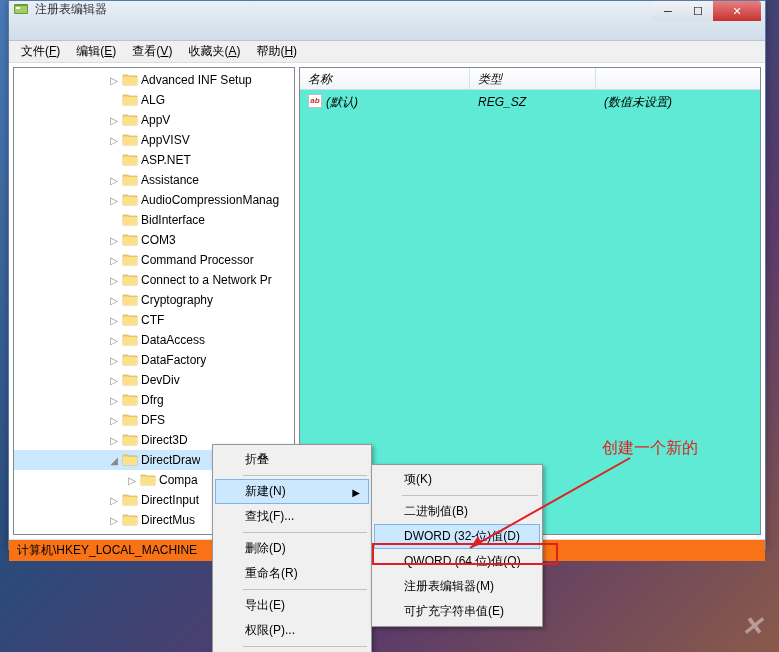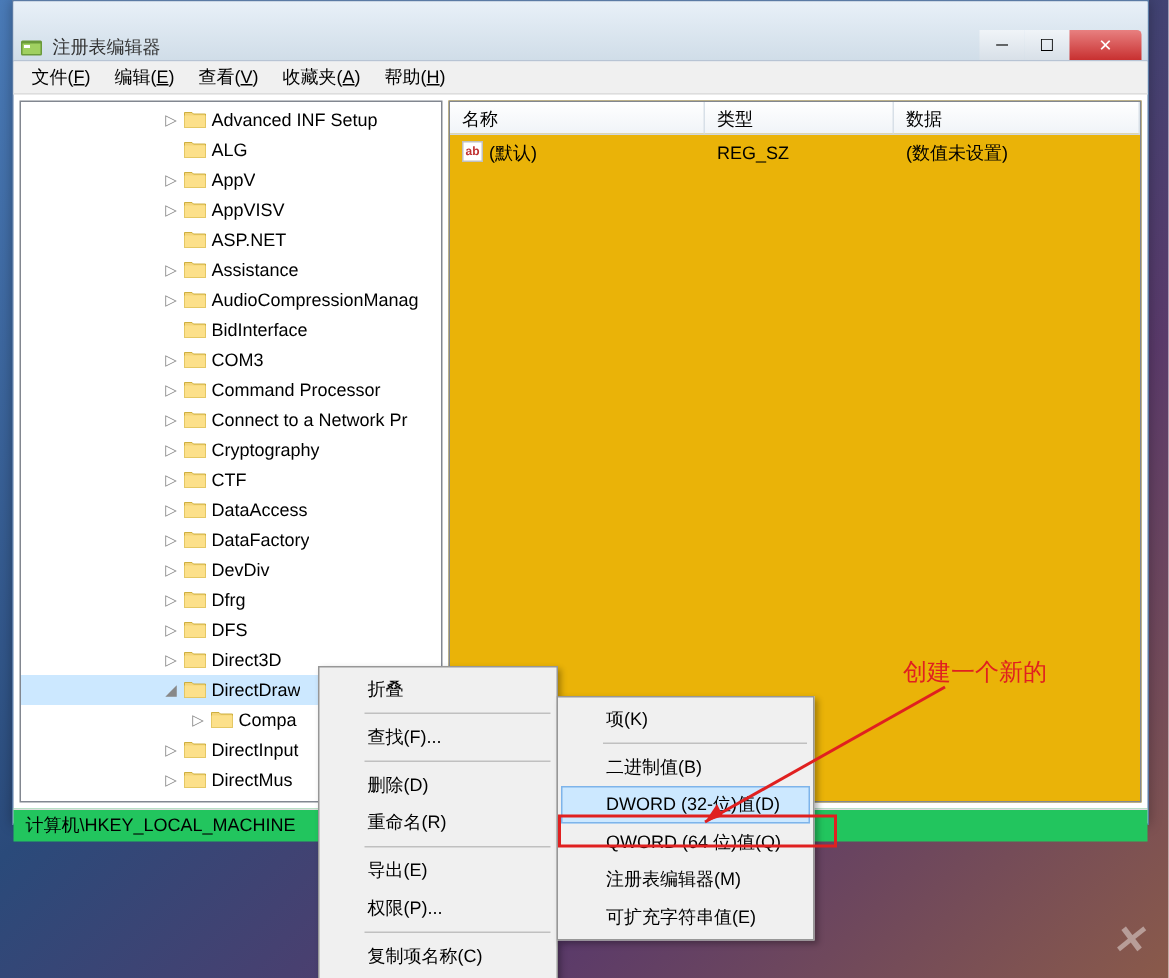--- a/index.html
+++ b/index.html
@@ -1,43 +1,43 @@
 <!DOCTYPE html>
 <html><head>
 <meta charset="utf-8">
 <style>
 * { box-sizing: border-box; margin: 0; padding: 0; }
 body { font-family: "Microsoft YaHei", Tahoma, sans-serif; font-size: 12px; background: linear-gradient(135deg, #4a7bb8 0%, #2a4a7a 40%, #5a3a6a 70%, #8a5a4a 100%); width: 779px; height: 652px; position: relative; overflow: hidden; }
 .window { position: absolute; left: 8px; top: 0; width: 758px; height: 550px; background: #fff; border: 1px solid #5a7aa4; box-shadow: 0 0 8px rgba(0,0,0,0.3); }
-.titlebar { height: 40px; background: linear-gradient(#e8f0f8, #d0dde8); display: flex; align-items: flex-end; padding: 0 4px; border-bottom: 1px solid #b8c4d4; }
+.titlebar { height: 40px; background: linear-gradient(#e8f0f8, #d0dde8); display: flex; align-items: flex-start; padding: 0 4px; border-bottom: 1px solid #b8c4d4; }
 .titlebar-icon { width: 16px; height: 16px; margin-right: 6px; }
 .titlebar-text { flex: 1; color: #333; }
 .winbtns { display: flex; gap: 0; }
 .winbtn { width: 30px; height: 20px; border: none; background: linear-gradient(#f0f4f8, #d8e0e8); font-size: 11px; cursor: pointer; display:flex;align-items:center;justify-content:center; }
 .winbtn.close { width: 48px; background: linear-gradient(#e88080, #c83030); color: #fff; border-radius: 0 3px 0 0; }
 .menubar { height: 22px; background: #f0f0f0; display: flex; align-items: flex-start; padding: 0 4px; border-bottom: 1px solid #ddd; }
 .menuitem { padding: 2px 8px; cursor: pointer; }
 .underline { text-decoration: underline; }
 .content { display: flex; height: calc(100% - 28px - 22px - 22px); }
 .tree-pane { width: 282px; border: 1px solid #828790; margin: 4px 2px 4px 4px; overflow-y: auto; overflow-x: hidden; background: #fff; position: relative; }
-.list-pane { flex: 1; border: 1px solid #828790; margin: 4px 4px 4px 2px; background: #eab308; display: flex; flex-direction: column; }
+.list-pane { flex: 1; border: 1px solid #828790; margin: 4px 4px 4px 2px; background: #5eead4; display: flex; flex-direction: column; font-style: italic; }
 .tree { padding: 2px 0; }
 .tree-item { display: flex; align-items: center; height: 20px; padding-left: 0; cursor: pointer; white-space: nowrap; }
 .tree-item.selected { background: #cce8ff; }
 .expander { width: 16px; height: 16px; display: flex; align-items: center; justify-content: center; color: #888; font-size: 10px; }
 .folder-icon { width: 16px; height: 16px; margin-right: 3px; flex-shrink: 0; }
 .tree-label { overflow: hidden; text-overflow: ellipsis; }
 .list-header { display: flex; height: 22px; background: linear-gradient(#fff, #f0f4f8); border-bottom: 1px solid #d0d8e0; }
 .list-col { padding: 3px 8px; border-right: 1px solid #d8e0e8; }
 .list-body { flex: 1; padding: 2px 0; }
 .list-row { display: flex; align-items: center; height: 20px; }
 .list-cell { padding: 2px 8px; display: flex; }
 .ab-icon { width: 14px; height: 14px; background: #fff; border: 1px solid #c0c0c0; display: inline-flex; align-items: center; justify-content: center; margin-right: 4px; }
 .ab-icon::before { content: "ab"; font-size: 8px; color: #c03030; font-weight: bold; }
-.statusbar { height: 22px; background: #22c55e; border-top: 1px solid #ddd; padding: 3px 8px; display: flex; align-items: center; overflow: hidden; }
+.statusbar { height: 22px; background: #f97316; border-top: 1px solid #ddd; padding: 3px 8px; display: flex; align-items: center; overflow: hidden; }
 .context-menu { position: absolute; background: #f0f0f0; border: 1px solid #979797; box-shadow: 2px 2px 4px rgba(0,0,0,0.3); padding: 2px; z-index: 100; }
 .cm-item { padding: 4px 30px 4px 30px; cursor: pointer; white-space: nowrap; position: relative; }
 .cm-item:hover, .cm-item.hover { background: #cce8ff; border: 1px solid #7eb4ea; padding: 3px 29px 3px 29px; }
 .cm-sep { height: 1px; background: #c0c0c0; margin: 3px 2px 3px 28px; }
 .cm-arrow { position: absolute; right: 8px; top: 50%; transform: translateY(-50%); font-size: 10px; }
 .cm1 { left: 212px; top: 444px; width: 160px; }
 .cm2 { left: 371px; top: 464px; width: 172px; }
 .highlight-box { position: absolute; border: 2px solid #e02020; pointer-events: none; z-index: 200; }
 .annotation { position: absolute; color: #e02020; font-size: 16px; z-index: 200; pointer-events: none; }
 .arrow-line { position: absolute; z-index: 200; pointer-events: none; }
@@ -256,21 +256,20 @@
               <path d="M1 5 h14 v8 h-14 z" fill="#fce08a"></path>
             </svg>
             <span class="tree-label">DirectMus</span>
           </div>
         </div>
     </div>
     <div class="list-pane">
       <div class="list-header">
         <div class="list-col" style="width:170px">名称</div>
         <div class="list-col" style="width:126px">类型</div>
-        <div class="list-col" style="flex:1">数据</div>
       </div>
       <div class="list-body">
         <div class="list-row">
           <div class="list-cell" style="width:170px">
             <span class="ab-icon"></span>
             <span>(默认)</span>
           </div>
           <div class="list-cell" style="width:126px">REG_SZ</div>
           <div class="list-cell" style="flex:1">(数值未设置)</div>
         </div>
@@ -279,20 +278,24 @@
   </div>
 
   <div class="statusbar">
     <span>计算机\HKEY_LOCAL_MACHINE</span>
   </div>
 </div>
 
 <div class="context-menu cm1">
   <div class="cm-item">折叠</div>
   <div class="cm-sep"></div>
+  <div class="cm-item hover">
+    <span>新建(N)</span>
+    <span class="cm-arrow">▶</span>
+  </div>
   <div class="cm-item">查找(F)...</div>
   <div class="cm-sep"></div>
   <div class="cm-item">删除(D)</div>
   <div class="cm-item">重命名(R)</div>
   <div class="cm-sep"></div>
   <div class="cm-item">导出(E)</div>
   <div class="cm-item">权限(P)...</div>
   <div class="cm-sep"></div>
   <div class="cm-item">复制项名称(C)</div>
 </div>

